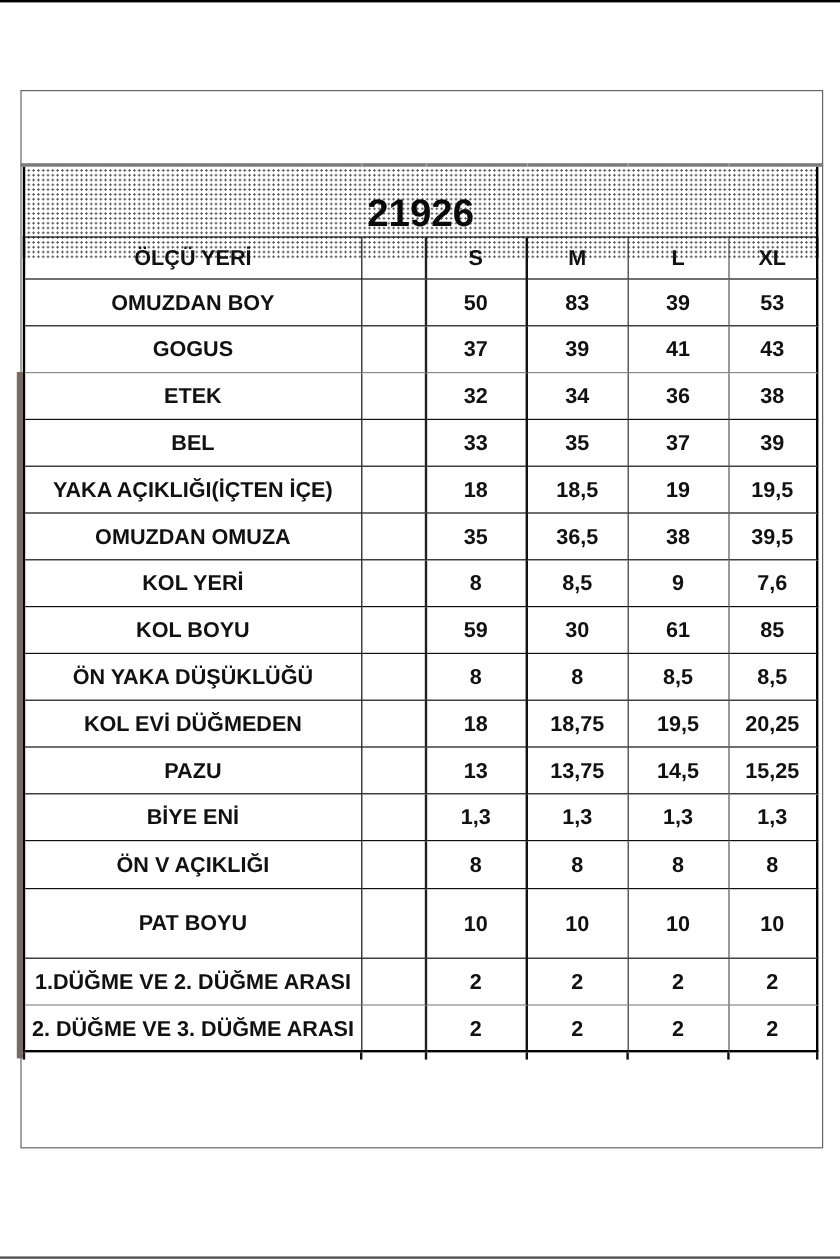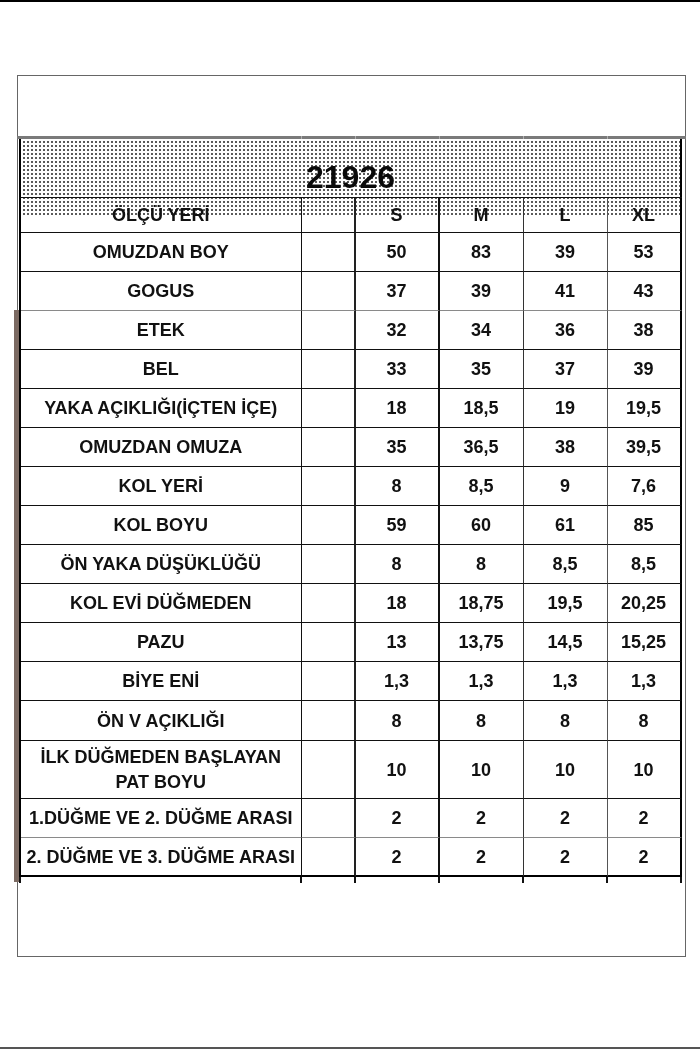--- a/index.html
+++ b/index.html
@@ -175,21 +175,21 @@
     <div class="cell c-s">8</div>
     <div class="cell c-m">8,5</div>
     <div class="cell c-l">9</div>
     <div class="cell c-xl">7,6</div>
   </div>
 
   <div class="row">
     <div class="cell c-label">KOL BOYU</div>
     <div class="cell c-blank"></div>
     <div class="cell c-s">59</div>
-    <div class="cell c-m">60</div>
+    <div class="cell c-m">30</div>
     <div class="cell c-l">61</div>
     <div class="cell c-xl">85</div>
   </div>
 
   <div class="row">
     <div class="cell c-label">ÖN YAKA DÜŞÜKLÜĞÜ</div>
     <div class="cell c-blank"></div>
     <div class="cell c-s">8</div>
     <div class="cell c-m">8</div>
     <div class="cell c-l">8,5</div>
@@ -228,21 +228,20 @@
     <div class="cell c-blank"></div>
     <div class="cell c-s">8</div>
     <div class="cell c-m">8</div>
     <div class="cell c-l">8</div>
     <div class="cell c-xl">8</div>
   </div>
 
   <div class="row">
     <div class="cell c-label">
       <span class="two-line">
-        <span>İLK DÜĞMEDEN BAŞLAYAN</span>
         <span>PAT BOYU</span>
       </span>
     </div>
     <div class="cell c-blank"></div>
     <div class="cell c-s">10</div>
     <div class="cell c-m">10</div>
     <div class="cell c-l">10</div>
     <div class="cell c-xl">10</div>
   </div>
 

